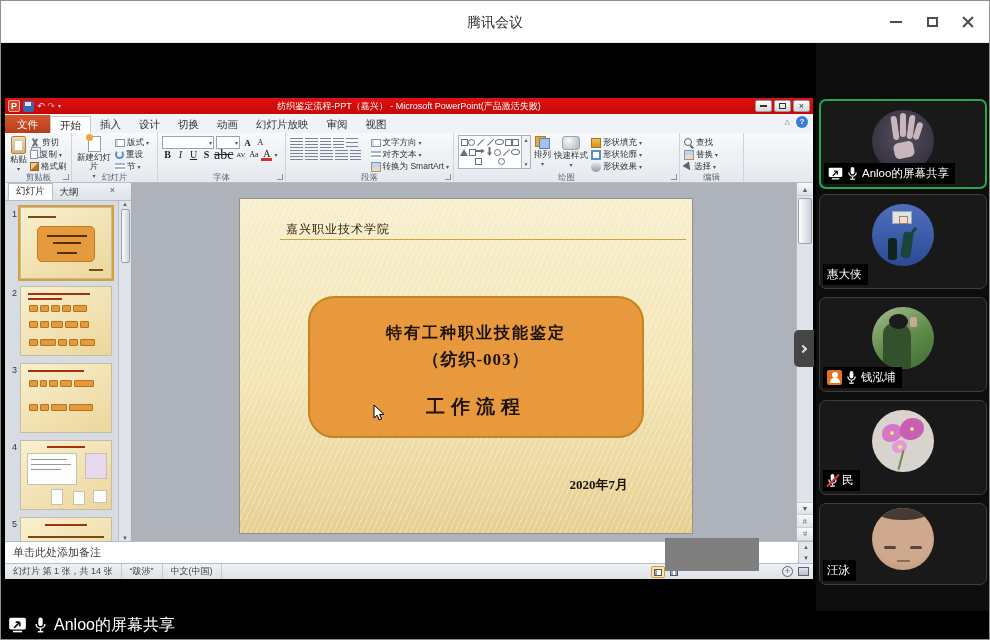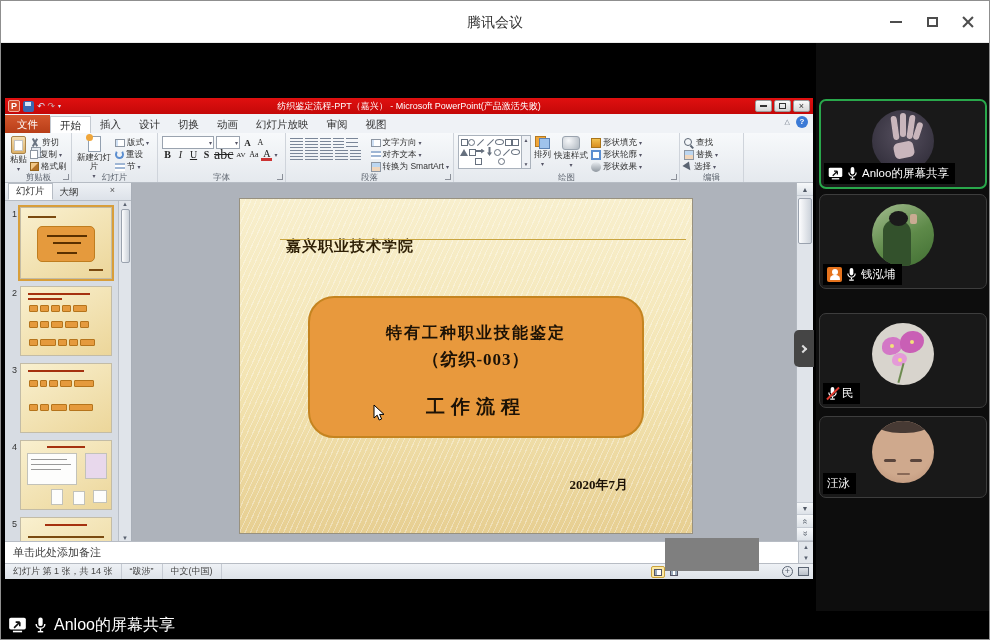--- a/index.html
+++ b/index.html
@@ -112,21 +112,21 @@
   .fr{position:absolute;display:flex;gap:2px}
   .osq{width:9px;height:7px;background:#e59a3d;border:1px solid #b5741c;border-radius:1px;flex:none}
   .wdoc{position:absolute;background:#fdfdfc;border:1px solid #c2c2ba}
   .pscroll{position:absolute;right:0;top:18px;bottom:0;width:13px;background:#e0e4ea;border-left:1px solid #b9bfc7;display:flex;flex-direction:column;align-items:center;font-size:6px;color:#5a6270}
   .ps-thumb{width:9px;height:54px;background:linear-gradient(90deg,#fdfdfe,#ccd2da);border:1px solid #9aa2ae;border-radius:2px;margin-top:2px}
   .ps-sp{flex:1}
   
   .canvas{flex:1;position:relative;background:#aeb3bb;overflow:hidden}
   .slide{position:absolute;left:107px;top:15px;width:454px;height:336px;background:linear-gradient(#f8efcd 0%,#f3e4b2 55%,#e7cf92 100%);border:1px solid #98917f}
   .stripes{position:absolute;inset:0;background:repeating-linear-gradient(115deg,rgba(255,255,255,.35) 0 1px,rgba(255,255,255,0) 1px 5px)}
-  .school{position:absolute;left:46px;top:38px;font-family:"Liberation Serif","DejaVu Serif",serif;font-weight:bold;font-size:15px;color:#2e1f05;letter-spacing:1px}
+  .school{position:absolute;left:46px;top:22px;font-family:"Liberation Serif","DejaVu Serif",serif;font-weight:normal;font-size:12px;color:#2e1f05;letter-spacing:1px}
   .hline{position:absolute;left:40px;right:6px;top:40px;height:1px;background:#c9a53f}
   .obig{position:absolute;left:68px;top:97px;width:336px;height:142px;background:#e8993d;border:2px solid #c58420;border-radius:26px;display:flex;flex-direction:column;align-items:center;padding-top:25px;font-family:"Liberation Serif","DejaVu Serif",serif;color:#1c1206}
   .obig .l1{font-size:16px;font-weight:bold;letter-spacing:2px}
   .obig .l2{font-size:17px;font-weight:bold;margin-top:4px;letter-spacing:1px}
   .obig .l3{font-size:19px;font-weight:bold;margin-top:23px;letter-spacing:6px}
   .sdate{position:absolute;right:64px;top:277px;font-family:"Liberation Serif","DejaVu Serif",serif;font-weight:bold;font-size:13px;color:#1c1206}
   .cursor{position:absolute;left:133px;top:205px}
   
   .vscroll{width:17px;background:#e0e4ea;border-left:1px solid #b2b8c0;display:flex;flex-direction:column;align-items:center;font-size:7px;color:#525a66}
   .vs-btn{width:100%;height:13px;display:flex;align-items:center;justify-content:center;background:linear-gradient(#f6f8fa,#dde2e8);border-bottom:1px solid #c6ccd4}
@@ -637,22 +637,32 @@
                 <rect x="4" y="1" width="4" height="8" rx="2" fill="#fff"></rect>
                 <path d="M2 7 a4 4 0 0 0 8 0" fill="none" stroke="#fff" stroke-width="1.3"></path>
                 <line x1="6" y1="11.5" x2="6" y2="13.5" stroke="#fff" stroke-width="1.3"></line>
                 <line x1="3.5" y1="14.2" x2="8.5" y2="14.2" stroke="#fff" stroke-width="1.3"></line>
               </svg>
           </span>
           <span>Anloo的屏幕共享</span>
         </div>
       </div>
 
-
-      <div class="tile" style="height:95px;margin-bottom:24px">
+      <div class="tile" style="height:95px;margin-bottom:8px">
+        <div class="av av2">
+          <span class="bboard"></span>
+            <span class="p1"></span>
+            <span class="p2"></span>
+        </div>
+        <div class="label">
+          <span>惠大侠</span>
+        </div>
+      </div>
+
+      <div class="tile" style="height:95px;margin-bottom:8px">
         <div class="av av3">
           <span class="pers"></span>
             <span class="hair"></span>
             <span class="vsign"></span>
         </div>
         <div class="label">
           <span class="badge-host"></span>
           <span class="micwrap">
             <svg width="11" height="15" viewBox="0 0 12 16">
                 <rect x="4" y="1" width="4" height="8" rx="2" fill="#fff"></rect>

